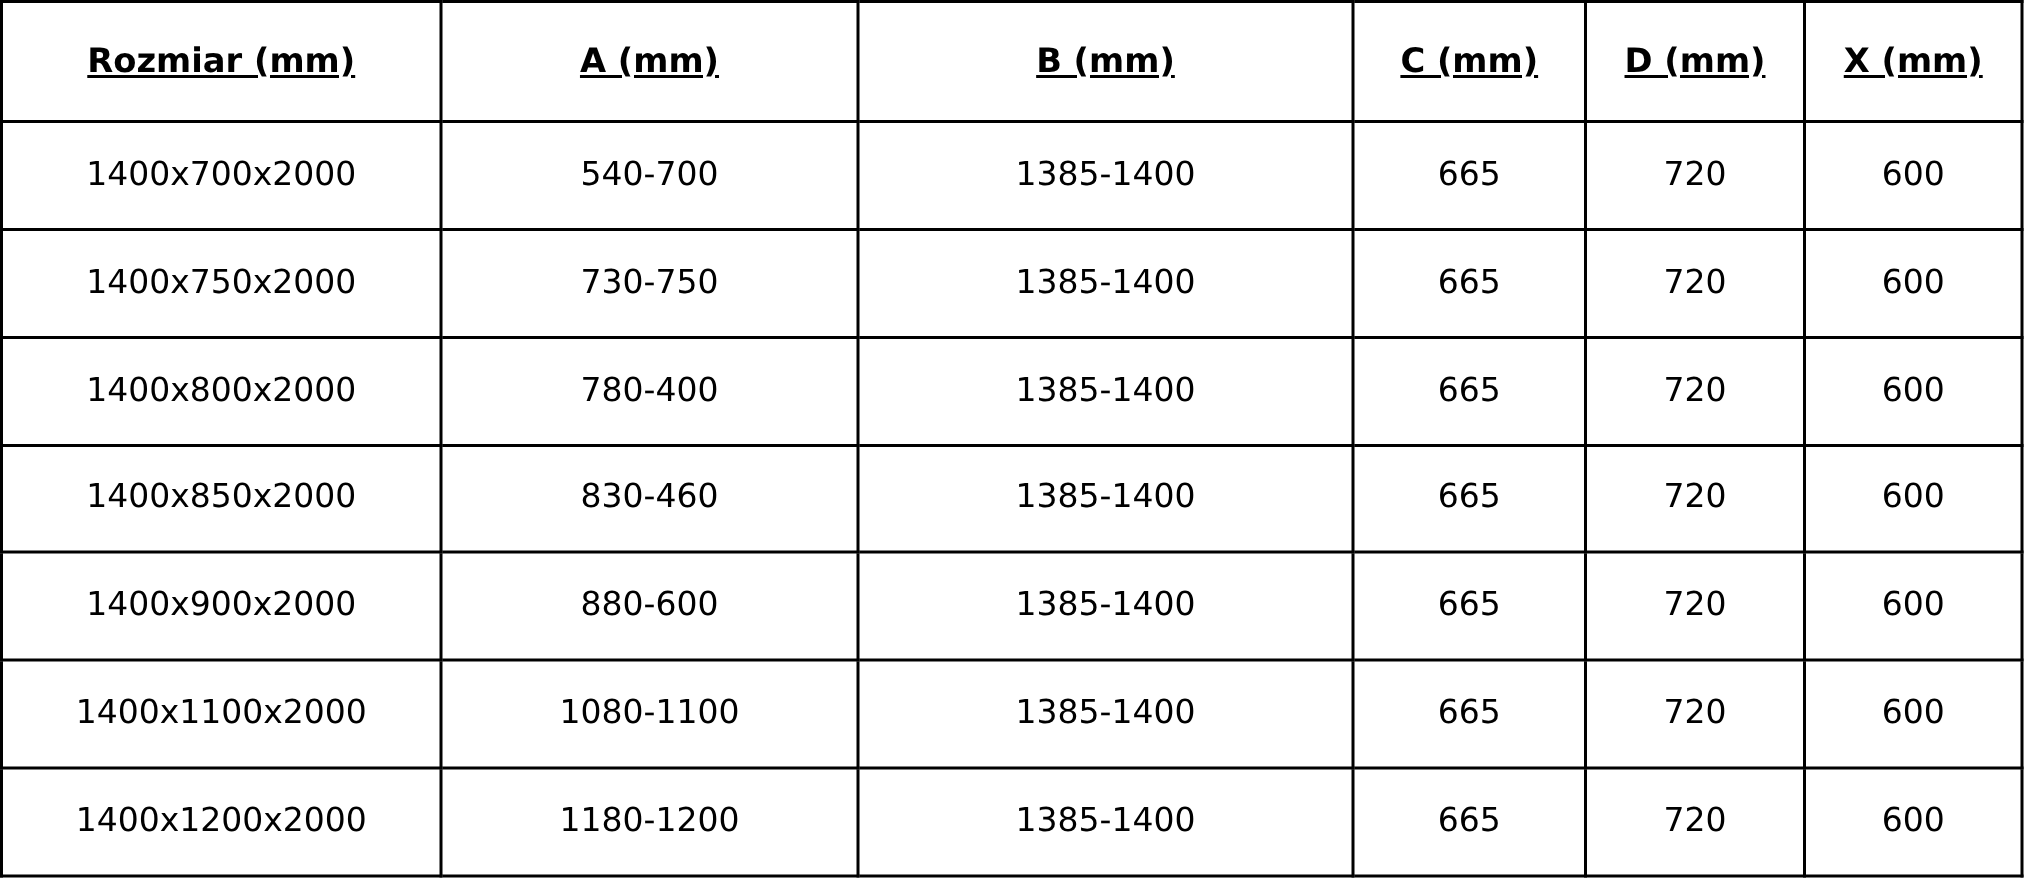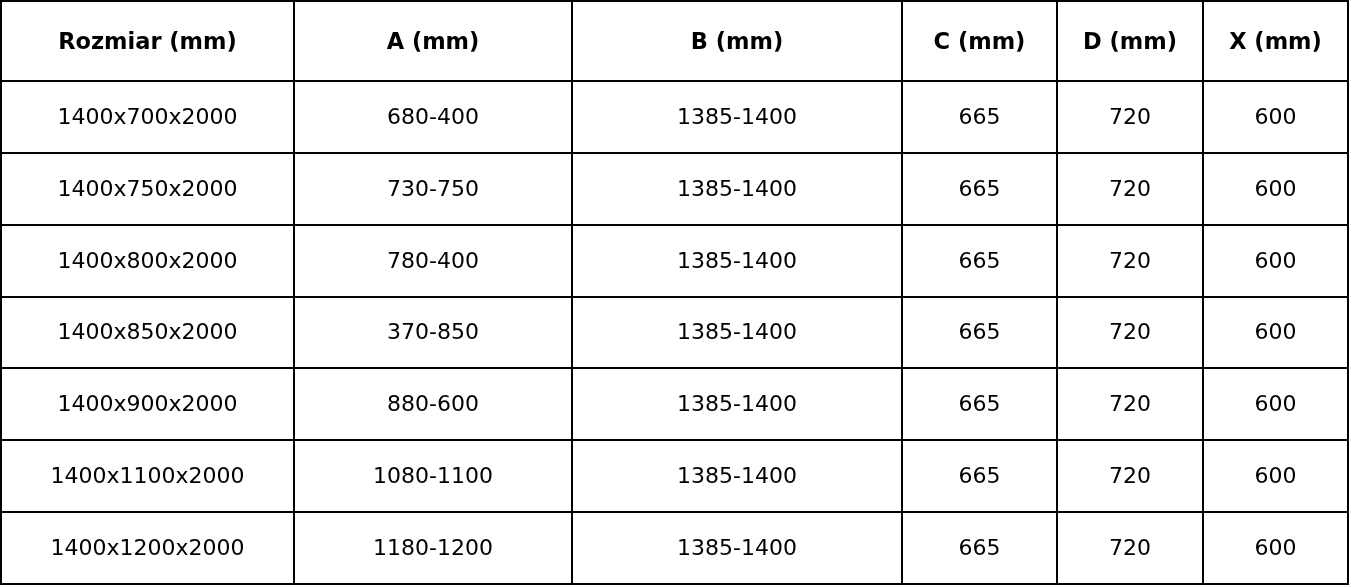--- a/index.html
+++ b/index.html
@@ -33,20 +33,21 @@
     vertical-align: middle;
     font-size: 22px;
     line-height: 1.1;
     padding: 0 4px;
     white-space: nowrap;
   }
   table.size-table thead th {
     font-weight: bold;
     height: 78px;
     font-size: 22.5px;
+    text-decoration: underline;
   }
   table.size-table tbody td {
     font-weight: normal;
     height: 64px;
   }
   
   col.c0 { width: 293px; }
   col.c1 { width: 278px; }
   col.c2 { width: 330px; }
   col.c3 { width: 155px; }
@@ -72,21 +73,21 @@
         <th>A (mm)</th>
         <th>B (mm)</th>
         <th>C (mm)</th>
         <th>D (mm)</th>
         <th>X (mm)</th>
       </tr>
     </thead>
     <tbody>
       <tr>
         <td>1400x700x2000</td>
-        <td>680-400</td>
+        <td>540-700</td>
         <td>1385-1400</td>
         <td>665</td>
         <td>720</td>
         <td>600</td>
       </tr>
       <tr>
         <td>1400x750x2000</td>
         <td>730-750</td>
         <td>1385-1400</td>
         <td>665</td>
@@ -96,21 +97,21 @@
       <tr>
         <td>1400x800x2000</td>
         <td>780-400</td>
         <td>1385-1400</td>
         <td>665</td>
         <td>720</td>
         <td>600</td>
       </tr>
       <tr>
         <td>1400x850x2000</td>
-        <td>370-850</td>
+        <td>830-460</td>
         <td>1385-1400</td>
         <td>665</td>
         <td>720</td>
         <td>600</td>
       </tr>
       <tr>
         <td>1400x900x2000</td>
         <td>880-600</td>
         <td>1385-1400</td>
         <td>665</td>

